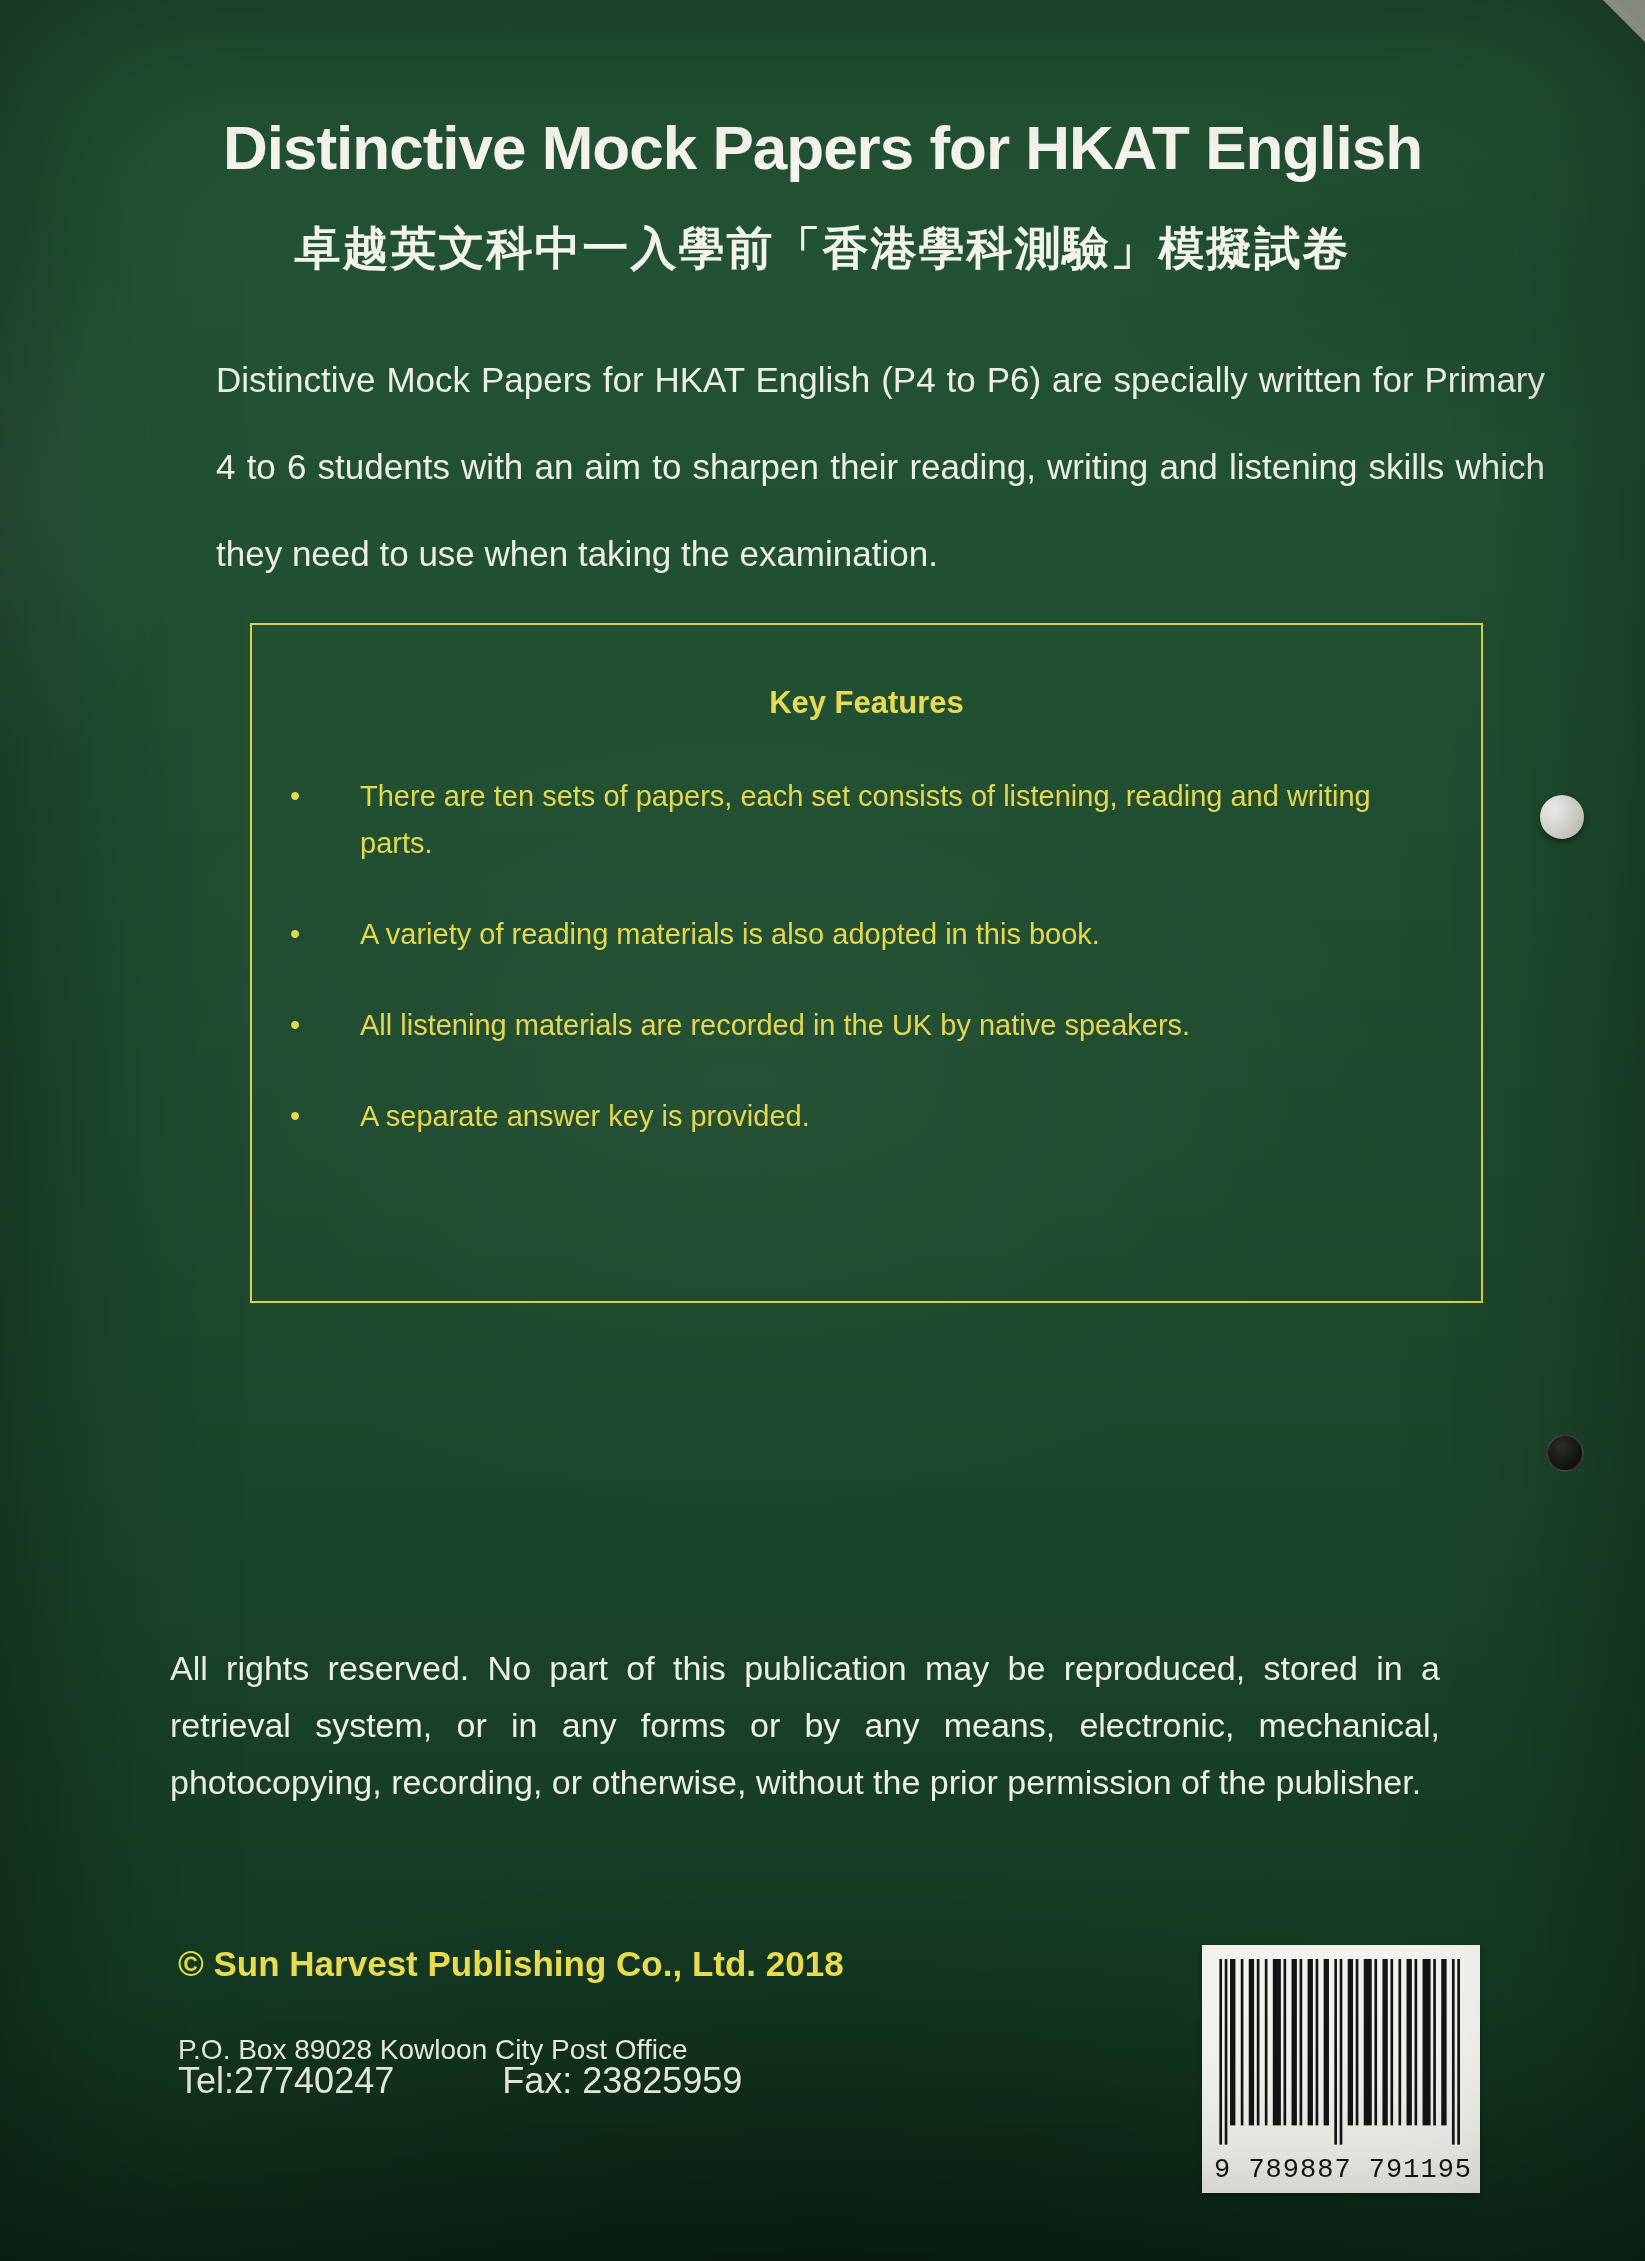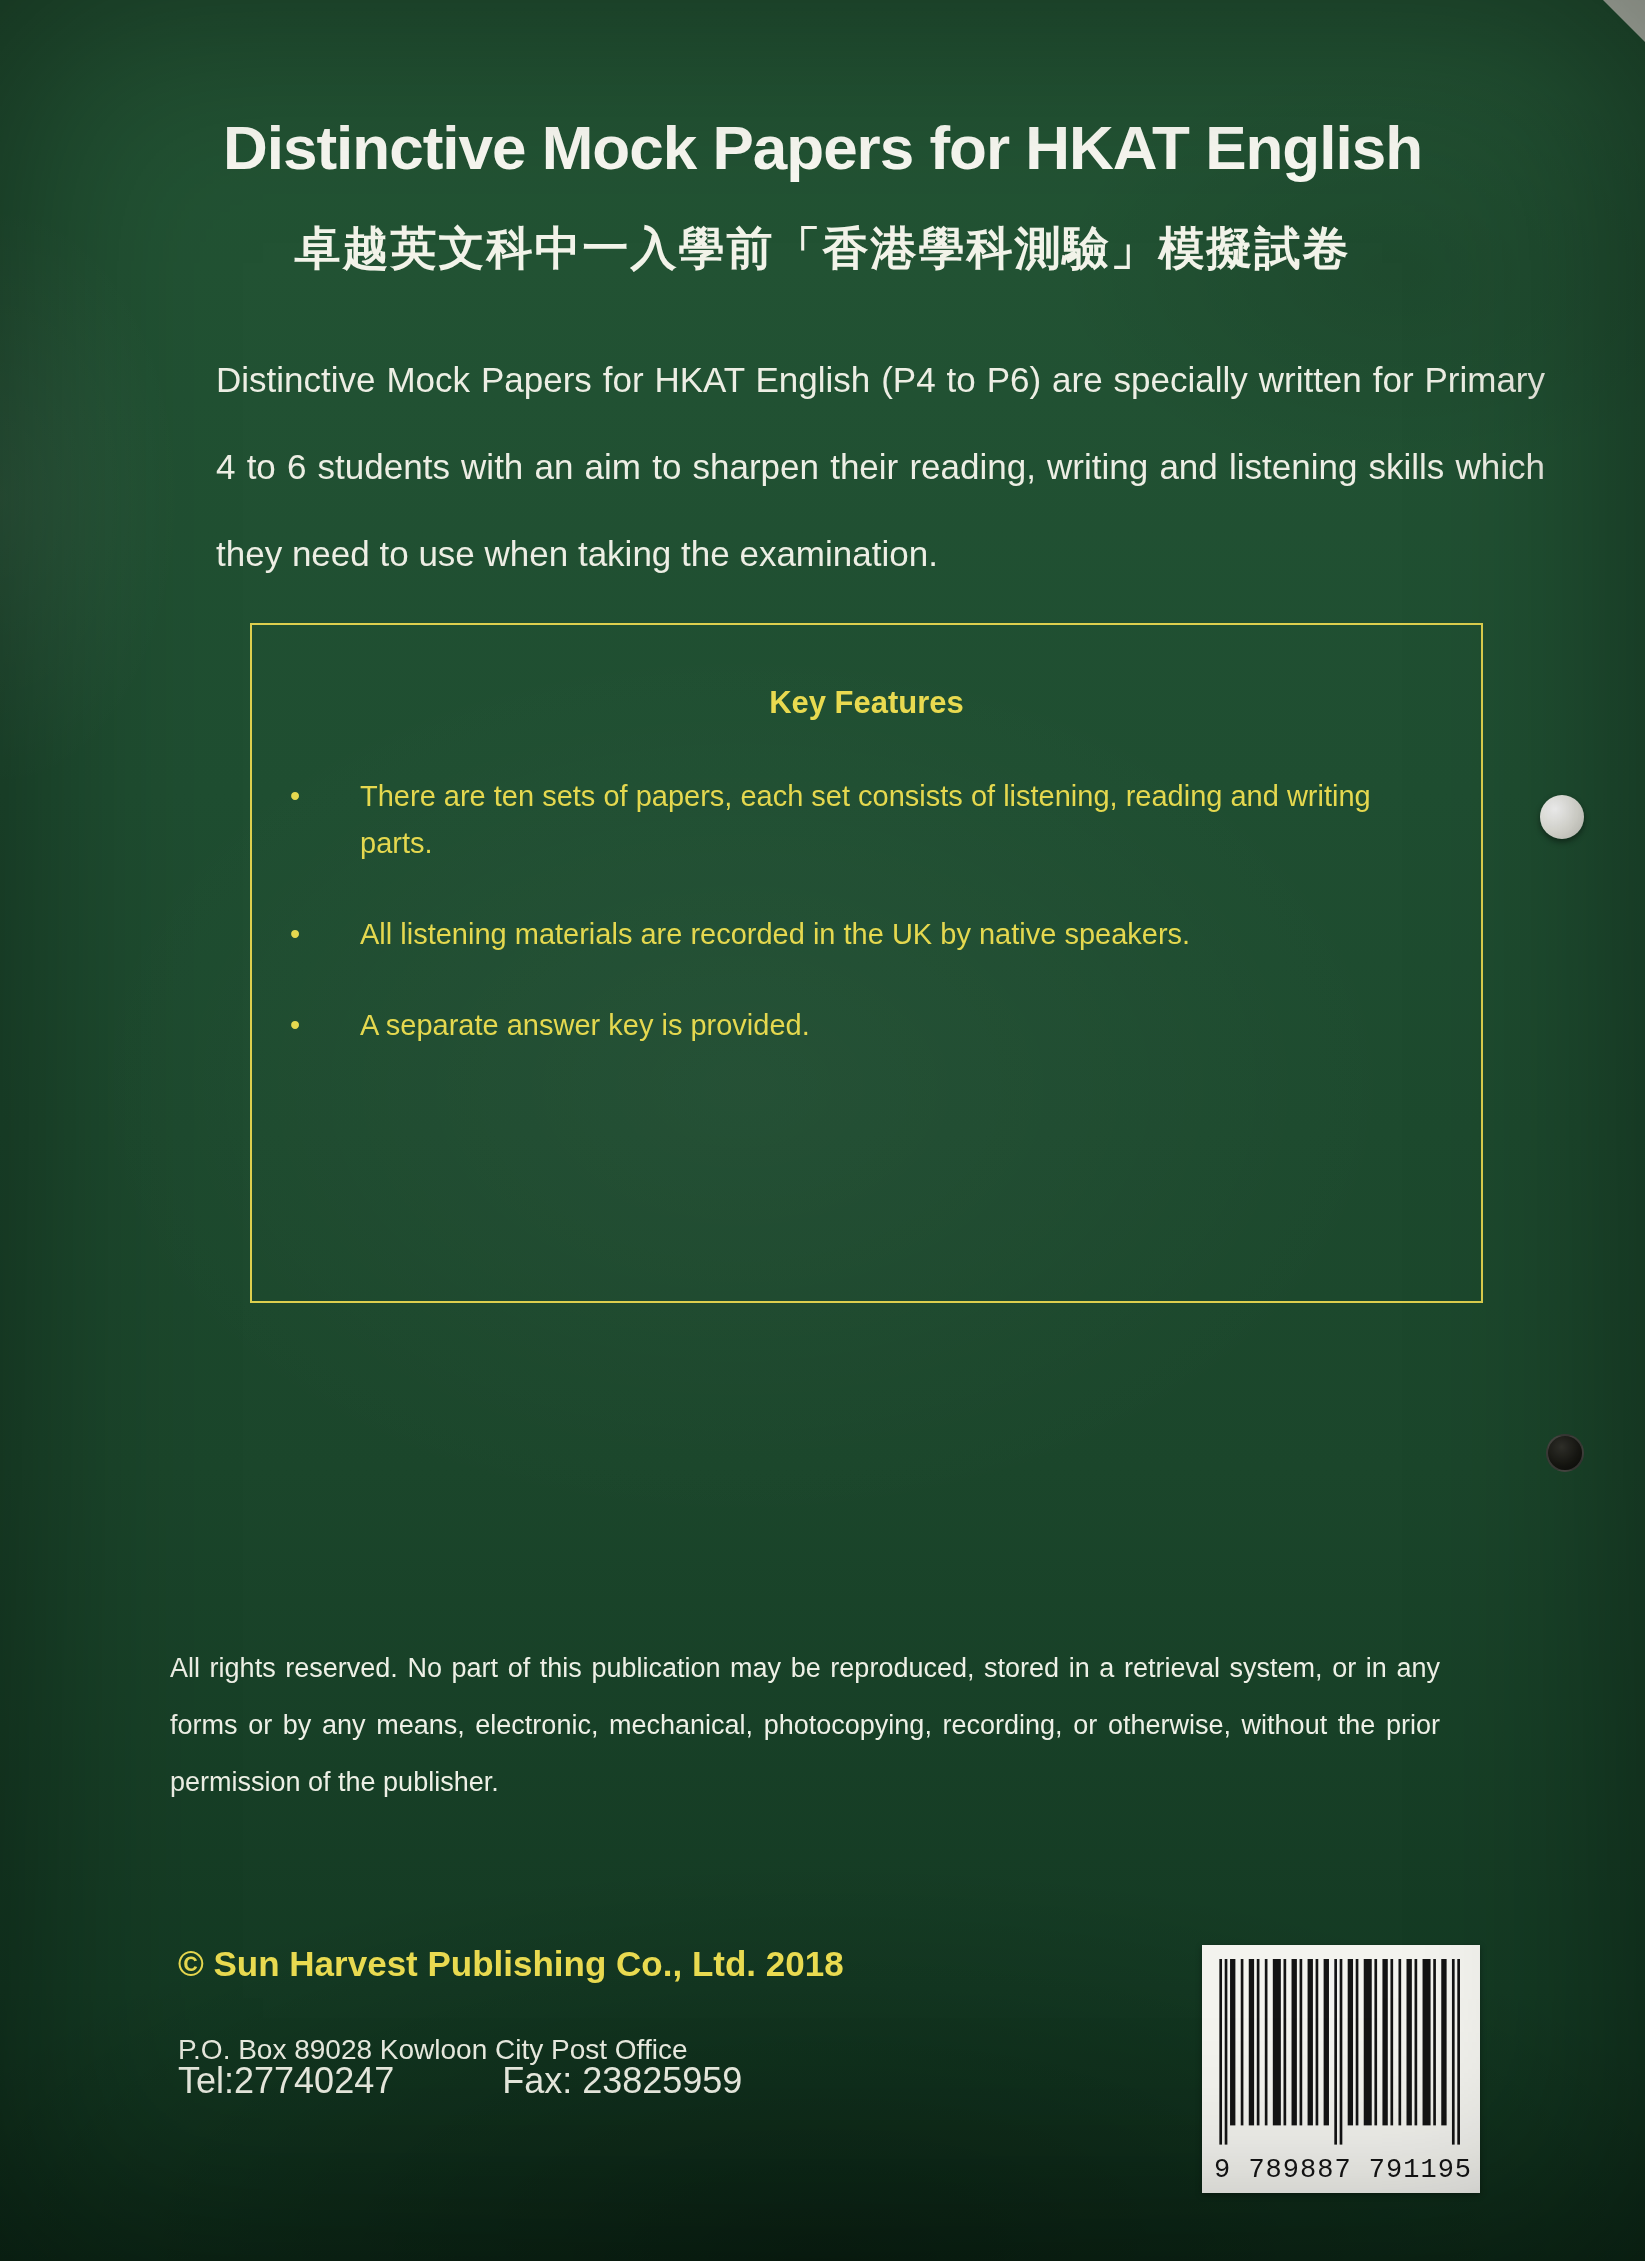--- a/index.html
+++ b/index.html
@@ -115,21 +115,21 @@
     top: 0;
     font-size: 29px;
     color: #e5d84f;
   }
 
   .copyright {
     position: absolute;
     left: 170px;
     top: 1640px;
     width: 1270px;
-    font-size: 27px;
+    font-size: 34px;
     line-height: 57px;
     text-align: justify;
     color: #eef0e6;
   }
 
   .publisher-name {
     position: absolute;
     left: 178px;
     top: 1944px;
     font-size: 35px;
@@ -213,20 +213,21 @@
   <div class="title">Distinctive Mock Papers for HKAT English</div>
 
   <div class="subtitle-cn">卓越英文科中一入學前「香港學科測驗」模擬試卷</div>
 
   <div class="intro">Distinctive Mock Papers for HKAT English (P4 to P6) are specially written for Primary 4 to 6 students with an aim to sharpen their reading, writing and listening skills which they need to use when taking the examination.</div>
 
   <div class="features-box">
     <h2 class="features-title">Key Features</h2>
     <ul class="features-list">
       <li><span>There are ten sets of papers, each set consists of listening, reading and writing parts.</span></li>
+      <li><span>A variety of reading materials is also adopted in this book.</span></li>
       <li><span>All listening materials are recorded in the UK by native speakers.</span></li>
       <li><span>A separate answer key is provided.</span></li>
     </ul>
   </div>
 
   <div class="copyright">All rights reserved. No part of this publication may be reproduced, stored in a retrieval system, or in any forms or by any means, electronic, mechanical, photocopying, recording, or otherwise, without the prior permission of the publisher.</div>
 
   <div class="publisher-name">© Sun Harvest Publishing Co., Ltd. 2018</div>
   <div class="publisher-address">P.O. Box 89028 Kowloon City Post Office</div>
   <div class="publisher-contact">

